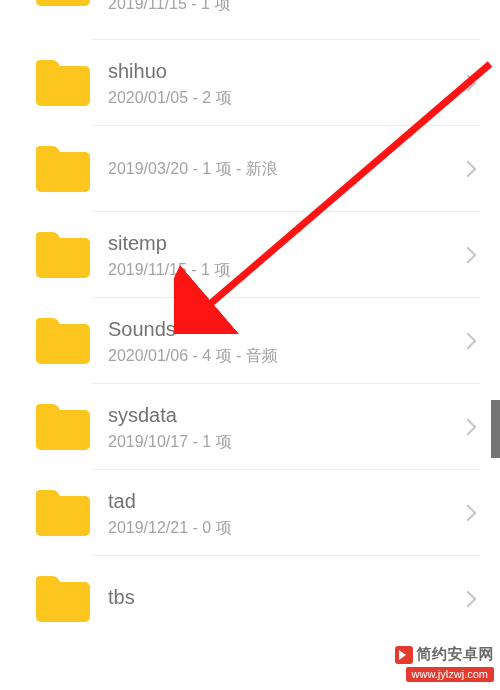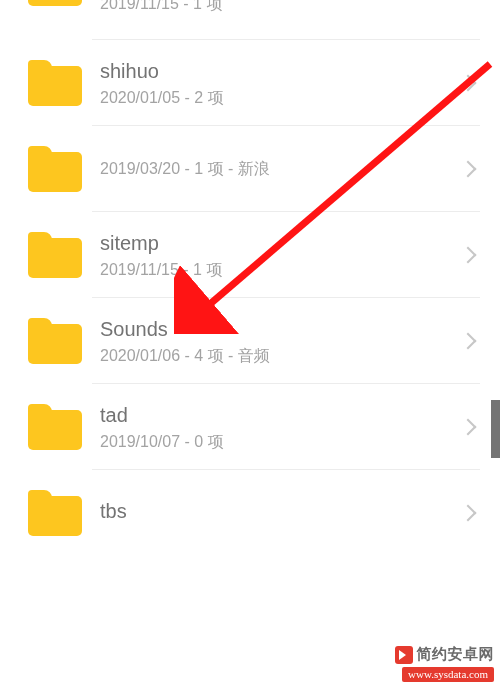--- a/index.html
+++ b/index.html
@@ -9,21 +9,21 @@
       background: #ffffff;
       font-family: -apple-system, "Helvetica Neue", Arial, sans-serif;
       overflow: hidden;
       position: relative;
     }
     .list { width: 100%; padding-top: 0; }
     .row {
       display: flex;
       align-items: center;
       height: 86px;
-      padding: 0 20px 0 28px;
+      padding: 0 20px 0 36px;
       position: relative;
     }
     .row.first { height: 40px; align-items: flex-start; }
     .row.first .folder-icon { margin-top: -40px; }
     .row.first .meta { margin-top: -6px; }
     .folder-icon {
       width: 54px;
       height: 46px;
       flex-shrink: 0;
       position: relative;
@@ -104,21 +104,21 @@
       border-radius: 0;
       opacity: .85;
     }
     
     .watermark {
       position: absolute;
       right: 6px;
       bottom: 8px;
       z-index: 10;
       text-align: right;
-      font-family: Liberation Serif, serif;
+      font-family: Liberation Sans, sans-serif;
     }
     .wm-logo-row {
       display: flex;
       align-items: center;
       justify-content: flex-end;
       gap: 4px;
     }
     .wm-badge {
       width: 18px; height: 18px;
       background: #e53a2e;
@@ -195,27 +195,36 @@
   <div class="row">
     <div class="folder-icon"></div>
     <div class="text-block">
       <span class="name">Sounds</span>
       <span class="meta">2020/01/06 - 4 项 - 音频</span>
     </div>
     <div class="chevron"></div>
     <div class="divider"></div>
   </div>
 
+  <div class="row">
+    <div class="folder-icon"></div>
+    <div class="text-block">
+      <span class="name">sysdata</span>
+      <span class="meta">2019/10/17 - 1 项</span>
+    </div>
+    <div class="chevron"></div>
+    <div class="divider"></div>
+  </div>
 
 
   <div class="row">
     <div class="folder-icon"></div>
     <div class="text-block">
       <span class="name">tad</span>
-      <span class="meta">2019/10/07 - 0 项</span>
+      <span class="meta">2019/12/21 - 0 项</span>
     </div>
     <div class="chevron"></div>
     <div class="divider"></div>
   </div>
 
   <div class="row">
     <div class="folder-icon"></div>
     <div class="text-block">
       <span class="name">tbs</span>
       <span class="meta"></span>
@@ -234,14 +243,14 @@
   <line x1="316" y1="6" x2="22" y2="258" stroke="#ff1414" stroke-width="7" marker-end="url(#ah)"></line>
 </svg>
 
 <div class="scroll-thumb"></div>
 
 <div class="watermark">
   <div class="wm-logo-row">
     <div class="wm-badge"></div>
     <span class="wm-title">简约安卓网</span>
   </div>
-  <span class="wm-url">www.sysdata.com</span>
+  <span class="wm-url">www.jylzwj.com</span>
 </div>
 
 </body></html>

